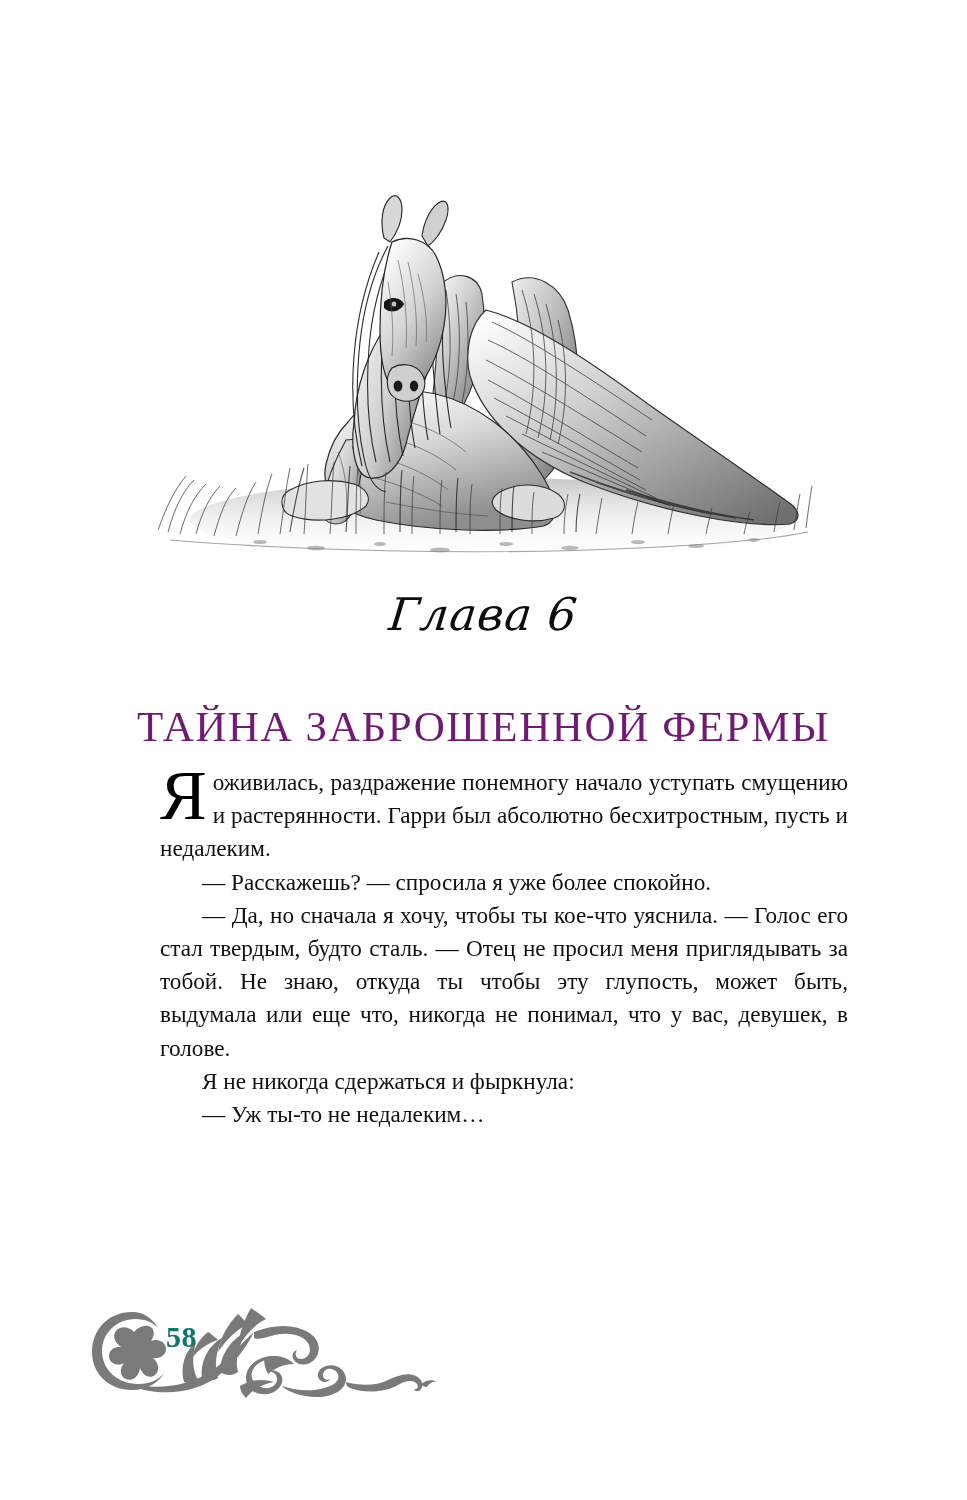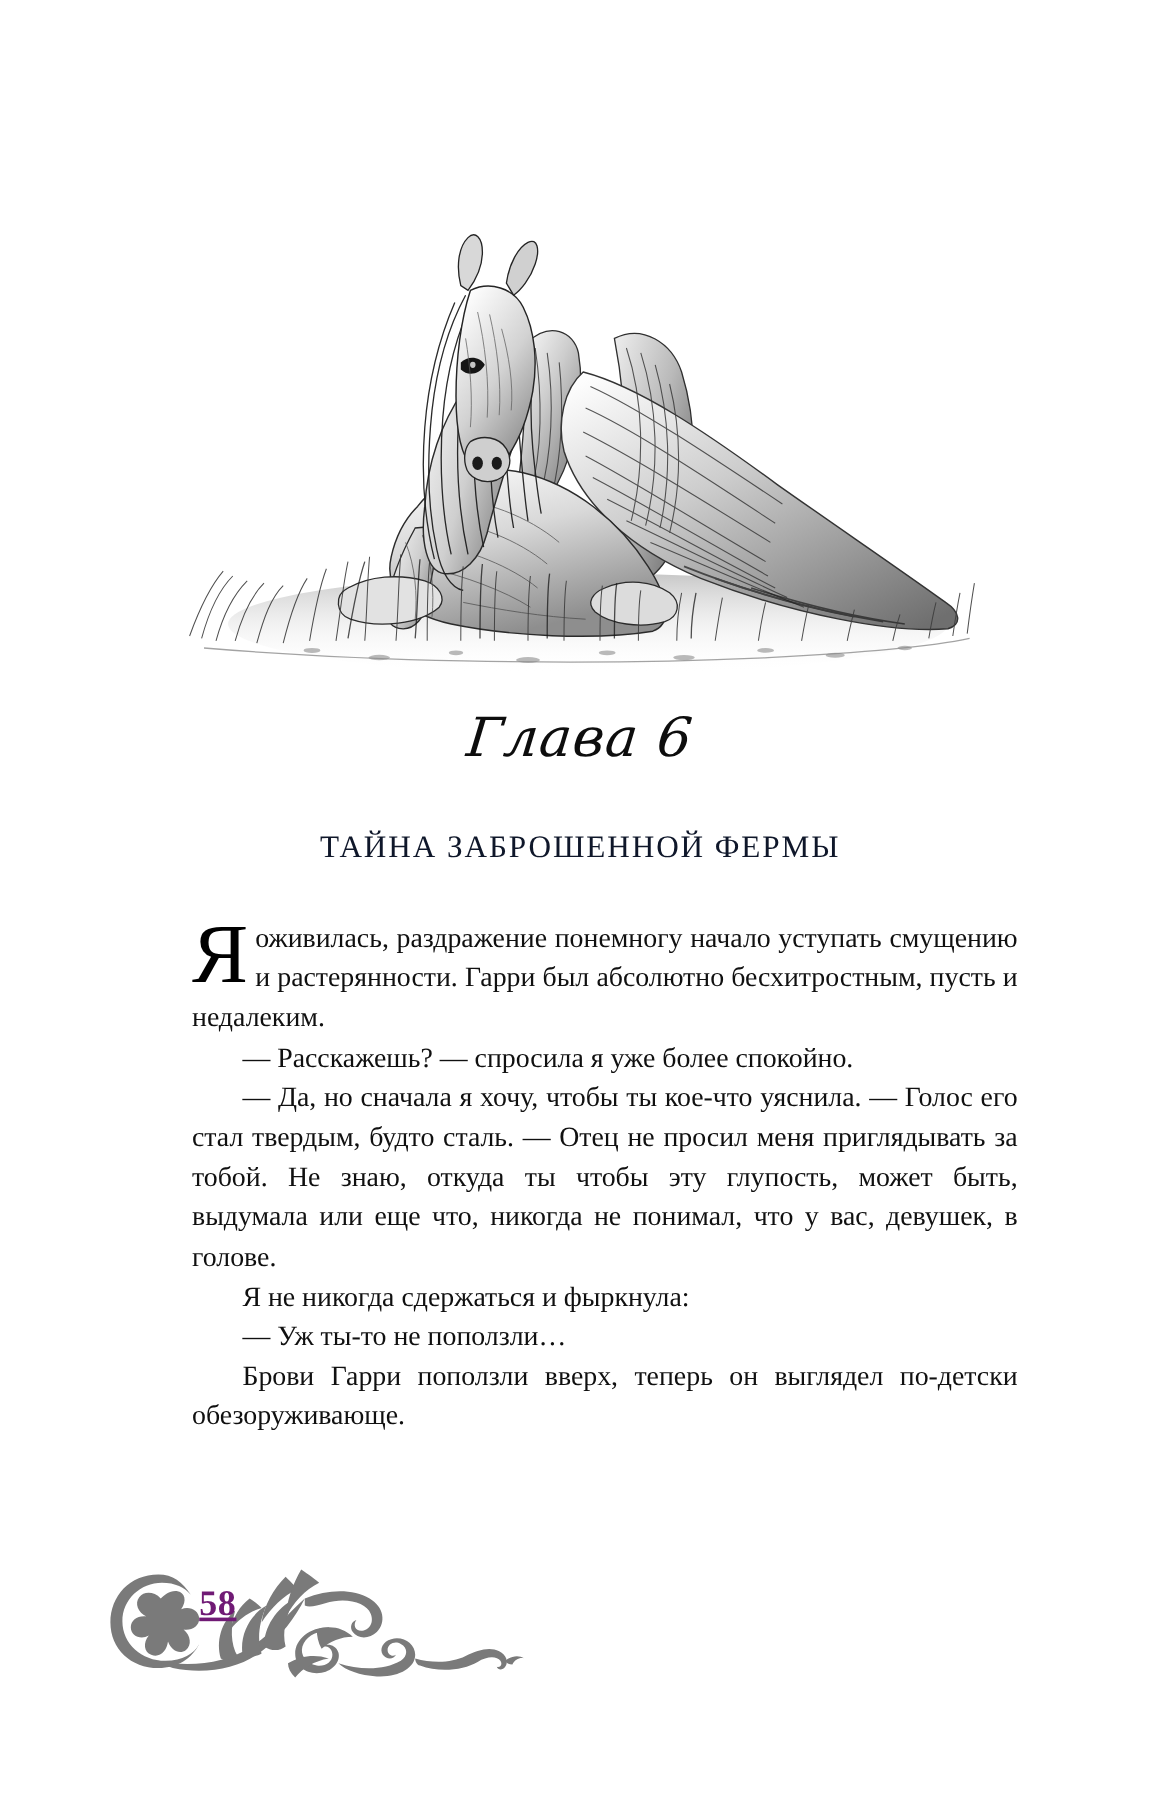--- a/index.html
+++ b/index.html
@@ -47,24 +47,24 @@
     line-height: 1;
     transform: skewX(-6deg);
   }
   .chapter-title {
     position: absolute;
     left: 0;
     top: 676px;
     width: 967px;
     text-align: center;
     font-family: "Liberation Serif", "DejaVu Serif", serif;
-    font-size: 26px;
+    font-size: 43px;
     font-weight: 400;
     letter-spacing: 1.6px;
-    color: #0f172a;
+    color: #701a75;
     line-height: 1;
   }
 
   
   .body-text {
     position: absolute;
     left: 160px;
     top: 766px;
     width: 688px;
     font-size: 23.2px;
@@ -105,23 +105,22 @@
     width: 100%;
     height: 100%;
   }
   .page-number {
     position: absolute;
     left: 166px;
     top: 1320px;
     font-family: "Liberation Serif", "DejaVu Serif", serif;
     font-size: 30px;
     font-weight: 700;
-    color: #701a75;
+    color: #0f766e;
     letter-spacing: 0.5px;
-    text-decoration: underline;
   }
 </style>
 </head>
 <body>
 
 <div class="page">
 
   <div class="illustration">
     <svg viewBox="0 0 680 380" xmlns="http://www.w3.org/2000/svg" role="img" aria-label="winged horse">
       <defs>
@@ -315,22 +314,21 @@
 
   <div class="chapter-number">Глава 6</div>
 
   <h1 class="chapter-title">ТАЙНА ЗАБРОШЕННОЙ ФЕРМЫ</h1>
 
   <div class="body-text">
     <p class="dropcap-para"><span class="dropcap">Я</span><span>оживилась, раздражение понемногу начало уступать смущению и растерянности. Гарри был абсолютно бесхитростным, пусть и недалеким.</span></p>
     <p>— Расскажешь? — спросила я уже более спокойно.</p>
     <p>— Да, но сначала я хочу, чтобы ты кое-что уяснила. — Голос его стал твердым, будто сталь. — Отец не просил меня приглядывать за тобой. Не знаю, откуда ты чтобы эту глупость, может быть, выдумала или еще что, никогда не понимал, что у вас, девушек, в голове.</p>
     <p>Я не никогда сдержаться и фыркнула:</p>
-    <p>— Уж ты-то не поползли…</p>
-    <p>Брови Гарри поползли вверх, теперь он выглядел по-детски обезоруживающе.</p>
+    <p>— Уж ты-то не недалеким…</p>
   </div>
 
   <div class="footer">
     <svg viewBox="0 0 380 120" xmlns="http://www.w3.org/2000/svg" role="img" aria-label="floral scroll ornament">
       <g fill="#7a7a7a" stroke="none">
 
         <path d="M44 26 C20 26 4 44 4 66 C4 88 21 104 44 104 C60 104 72 96 78 84
                  C74 92 64 98 50 98 C30 98 14 84 14 65 C14 47 29 33 47 33
                  C58 33 66 37 71 43 C64 32 56 26 44 26 Z"></path>
 

